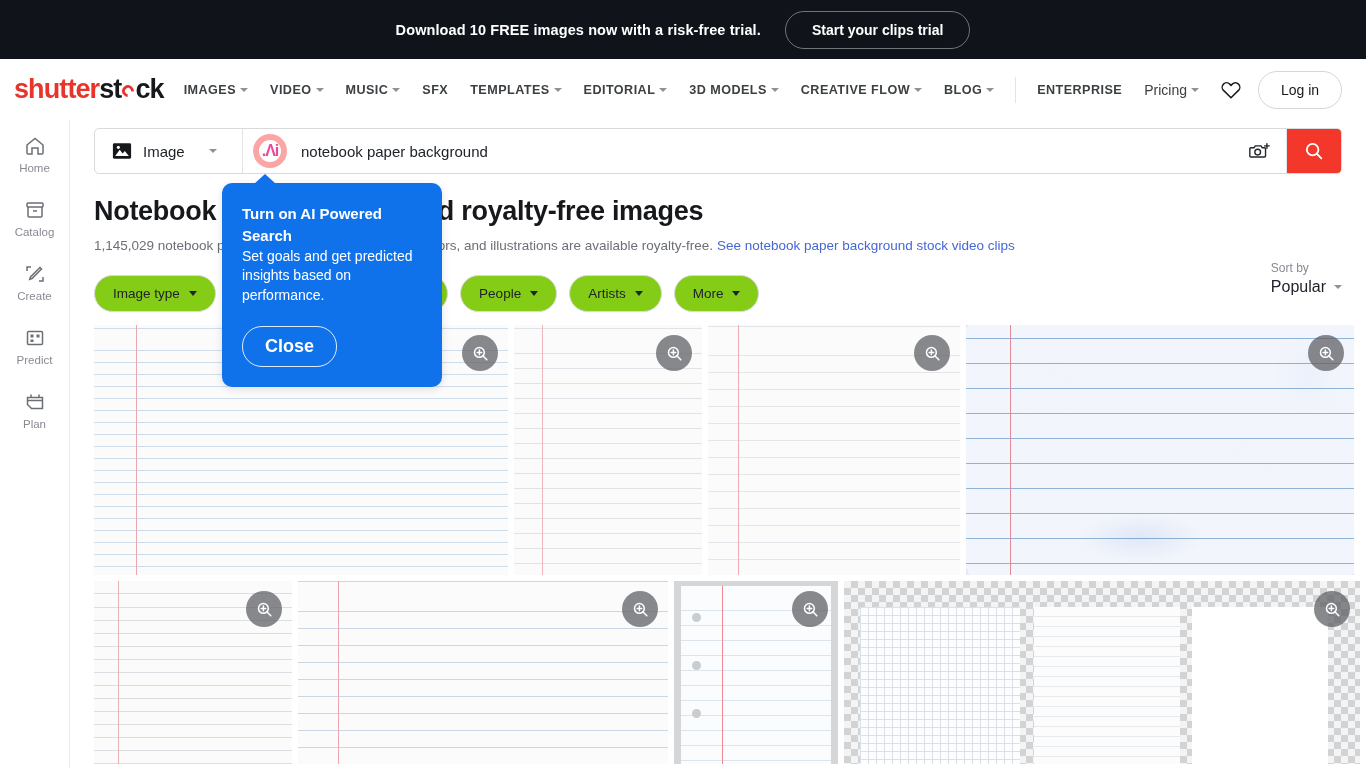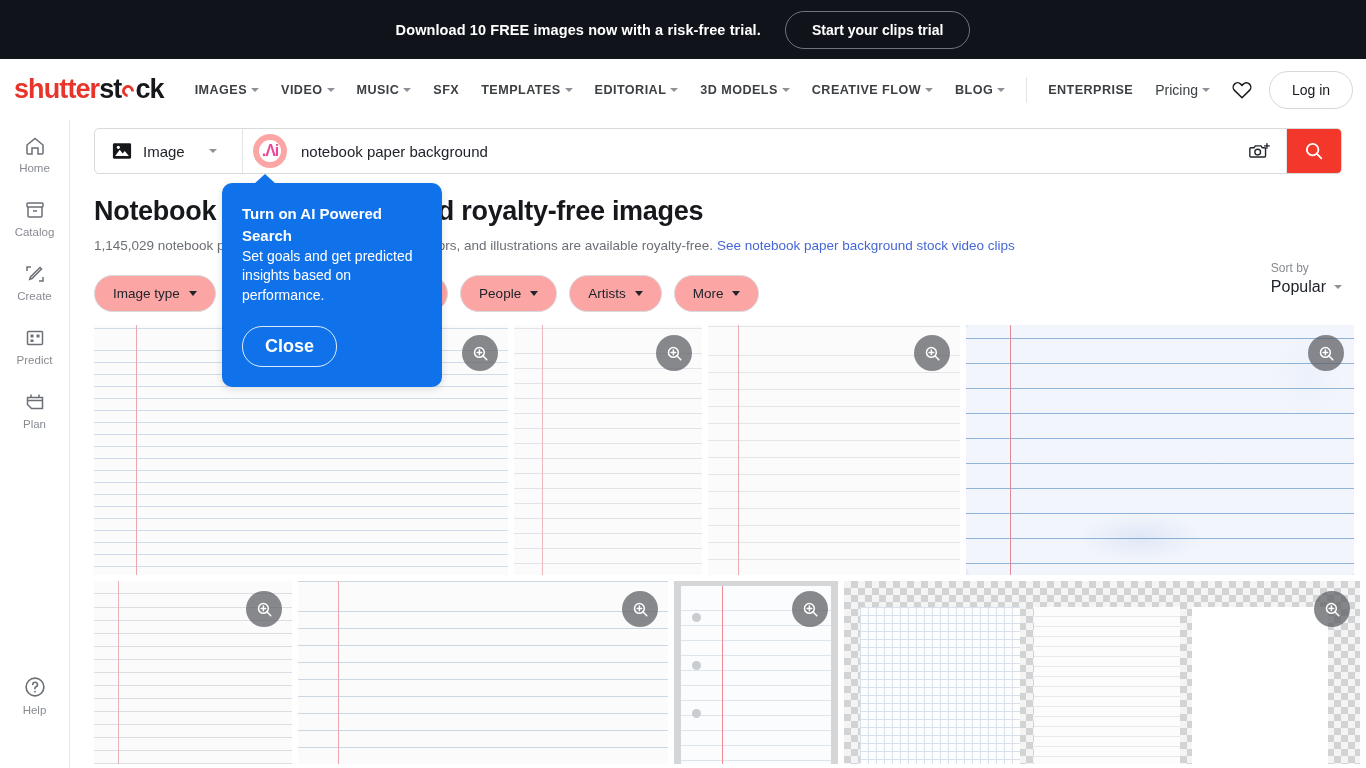--- a/index.html
+++ b/index.html
@@ -42,21 +42,21 @@
     display: flex;
     align-items: center;
     padding-left: 14px;
     position: relative;
     z-index: 30;
   }
   .logo {
     font-size: 27px;
     font-weight: bold;
     letter-spacing: -0.9px;
-    margin-right: 20px;
+    margin-right: 9px;
     display: flex;
     align-items: center;
     white-space: nowrap;
     cursor: pointer;
   }
   .logo .red { color: #e7352b; }
   .logo .blk { color: #16181c; }
   .logo .dot {
     display: inline-block;
     width: 12px; height: 12px;
@@ -200,21 +200,21 @@
     margin: 22px 24px 0 24px;
     position: relative;
   }
   .pill {
     display: flex; align-items: center; gap: 9px;
     border: 1px solid #d9dadc;
     border-radius: 22px;
     padding: 10px 18px;
     font-size: 13.5px;
     color: #20242b;
-    background: #fca5a5;
+    background: #84cc16;
     cursor: pointer;
     white-space: nowrap;
   }
   .pill .caret { border-top-color: #20242b; border-left-width:4.5px; border-right-width:4.5px; border-top-width:5px;}
   .sortby {
     position: absolute; right: 0; top: -14px;
     text-align: left;
   }
   .sortby .sb-label { font-size: 12px; color: #878b91; }
   .sortby .sb-value {
@@ -440,28 +440,20 @@
     <span class="side-label">Predict</span>
   </div>
   <div class="side-item">
     <svg width="24" height="24" viewBox="0 0 24 24" fill="none" stroke="#6b6f76" stroke-width="1.5">
       <path d="M4.5 7.5h15v11h-11l-4-4z"></path>
       <path d="M8 4.5v3M16 4.5v3M4.5 10.5h15"></path>
     </svg>
     <span class="side-label">Plan</span>
   </div>
 
-  <div class="side-item side-help">
-    <svg width="26" height="26" viewBox="0 0 24 24" fill="none" stroke="#6b6f76" stroke-width="1.5">
-      <circle cx="12" cy="12" r="8.2"></circle>
-      <path d="M9.9 9.6a2.2 2.2 0 1 1 2.7 2.4c-.5.2-.7.6-.7 1.1v.5" stroke-linecap="round"></path>
-      <circle cx="12" cy="16.3" r=".85" fill="#6b6f76" stroke="none"></circle>
-    </svg>
-    <span class="side-label">Help</span>
-  </div>
 </div>
 
 <div class="main">
 
   <div class="searchbar">
     <div class="type-select">
       <svg width="22" height="20" viewBox="0 0 24 22">
         <rect x="2" y="2.5" width="20" height="17" rx="1.5" fill="#16181c"></rect>
         <path d="M4.5 16.5 9.5 9.5l3.2 4.3 2.4-2.8 4.4 5.5z" fill="#ffffff"></path>
         <circle cx="8" cy="7" r="1.7" fill="#ffffff"></circle>

